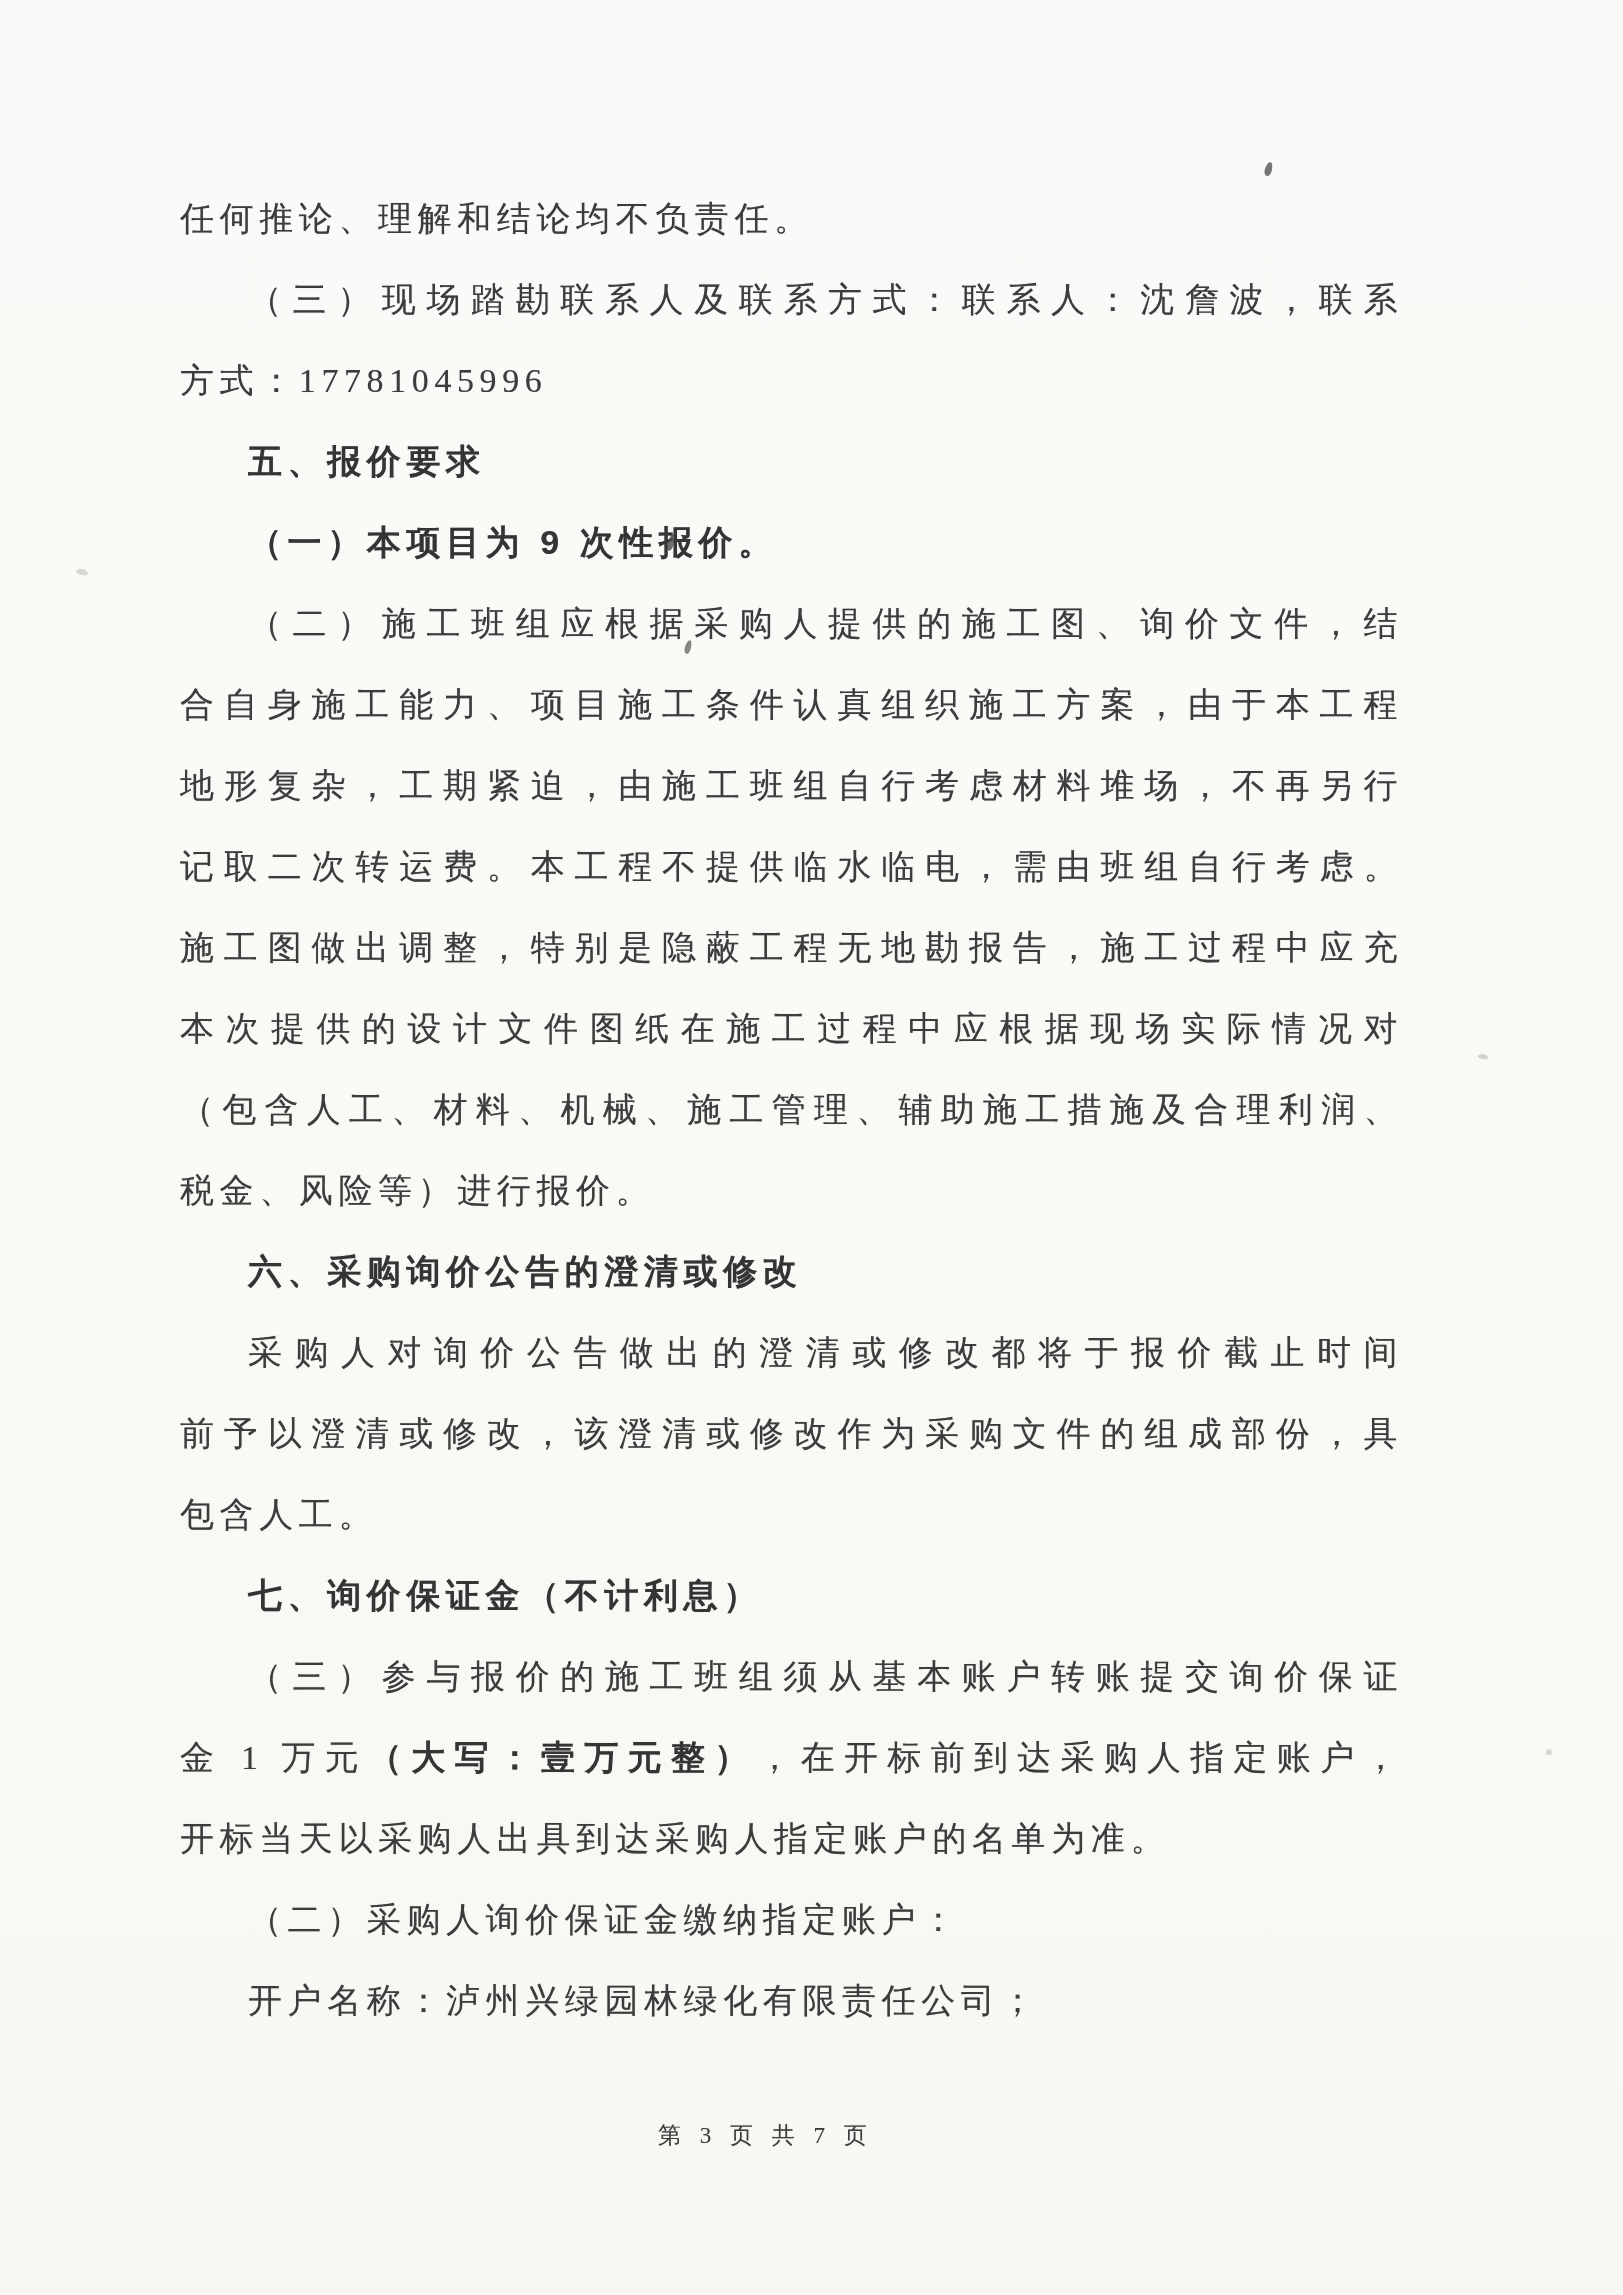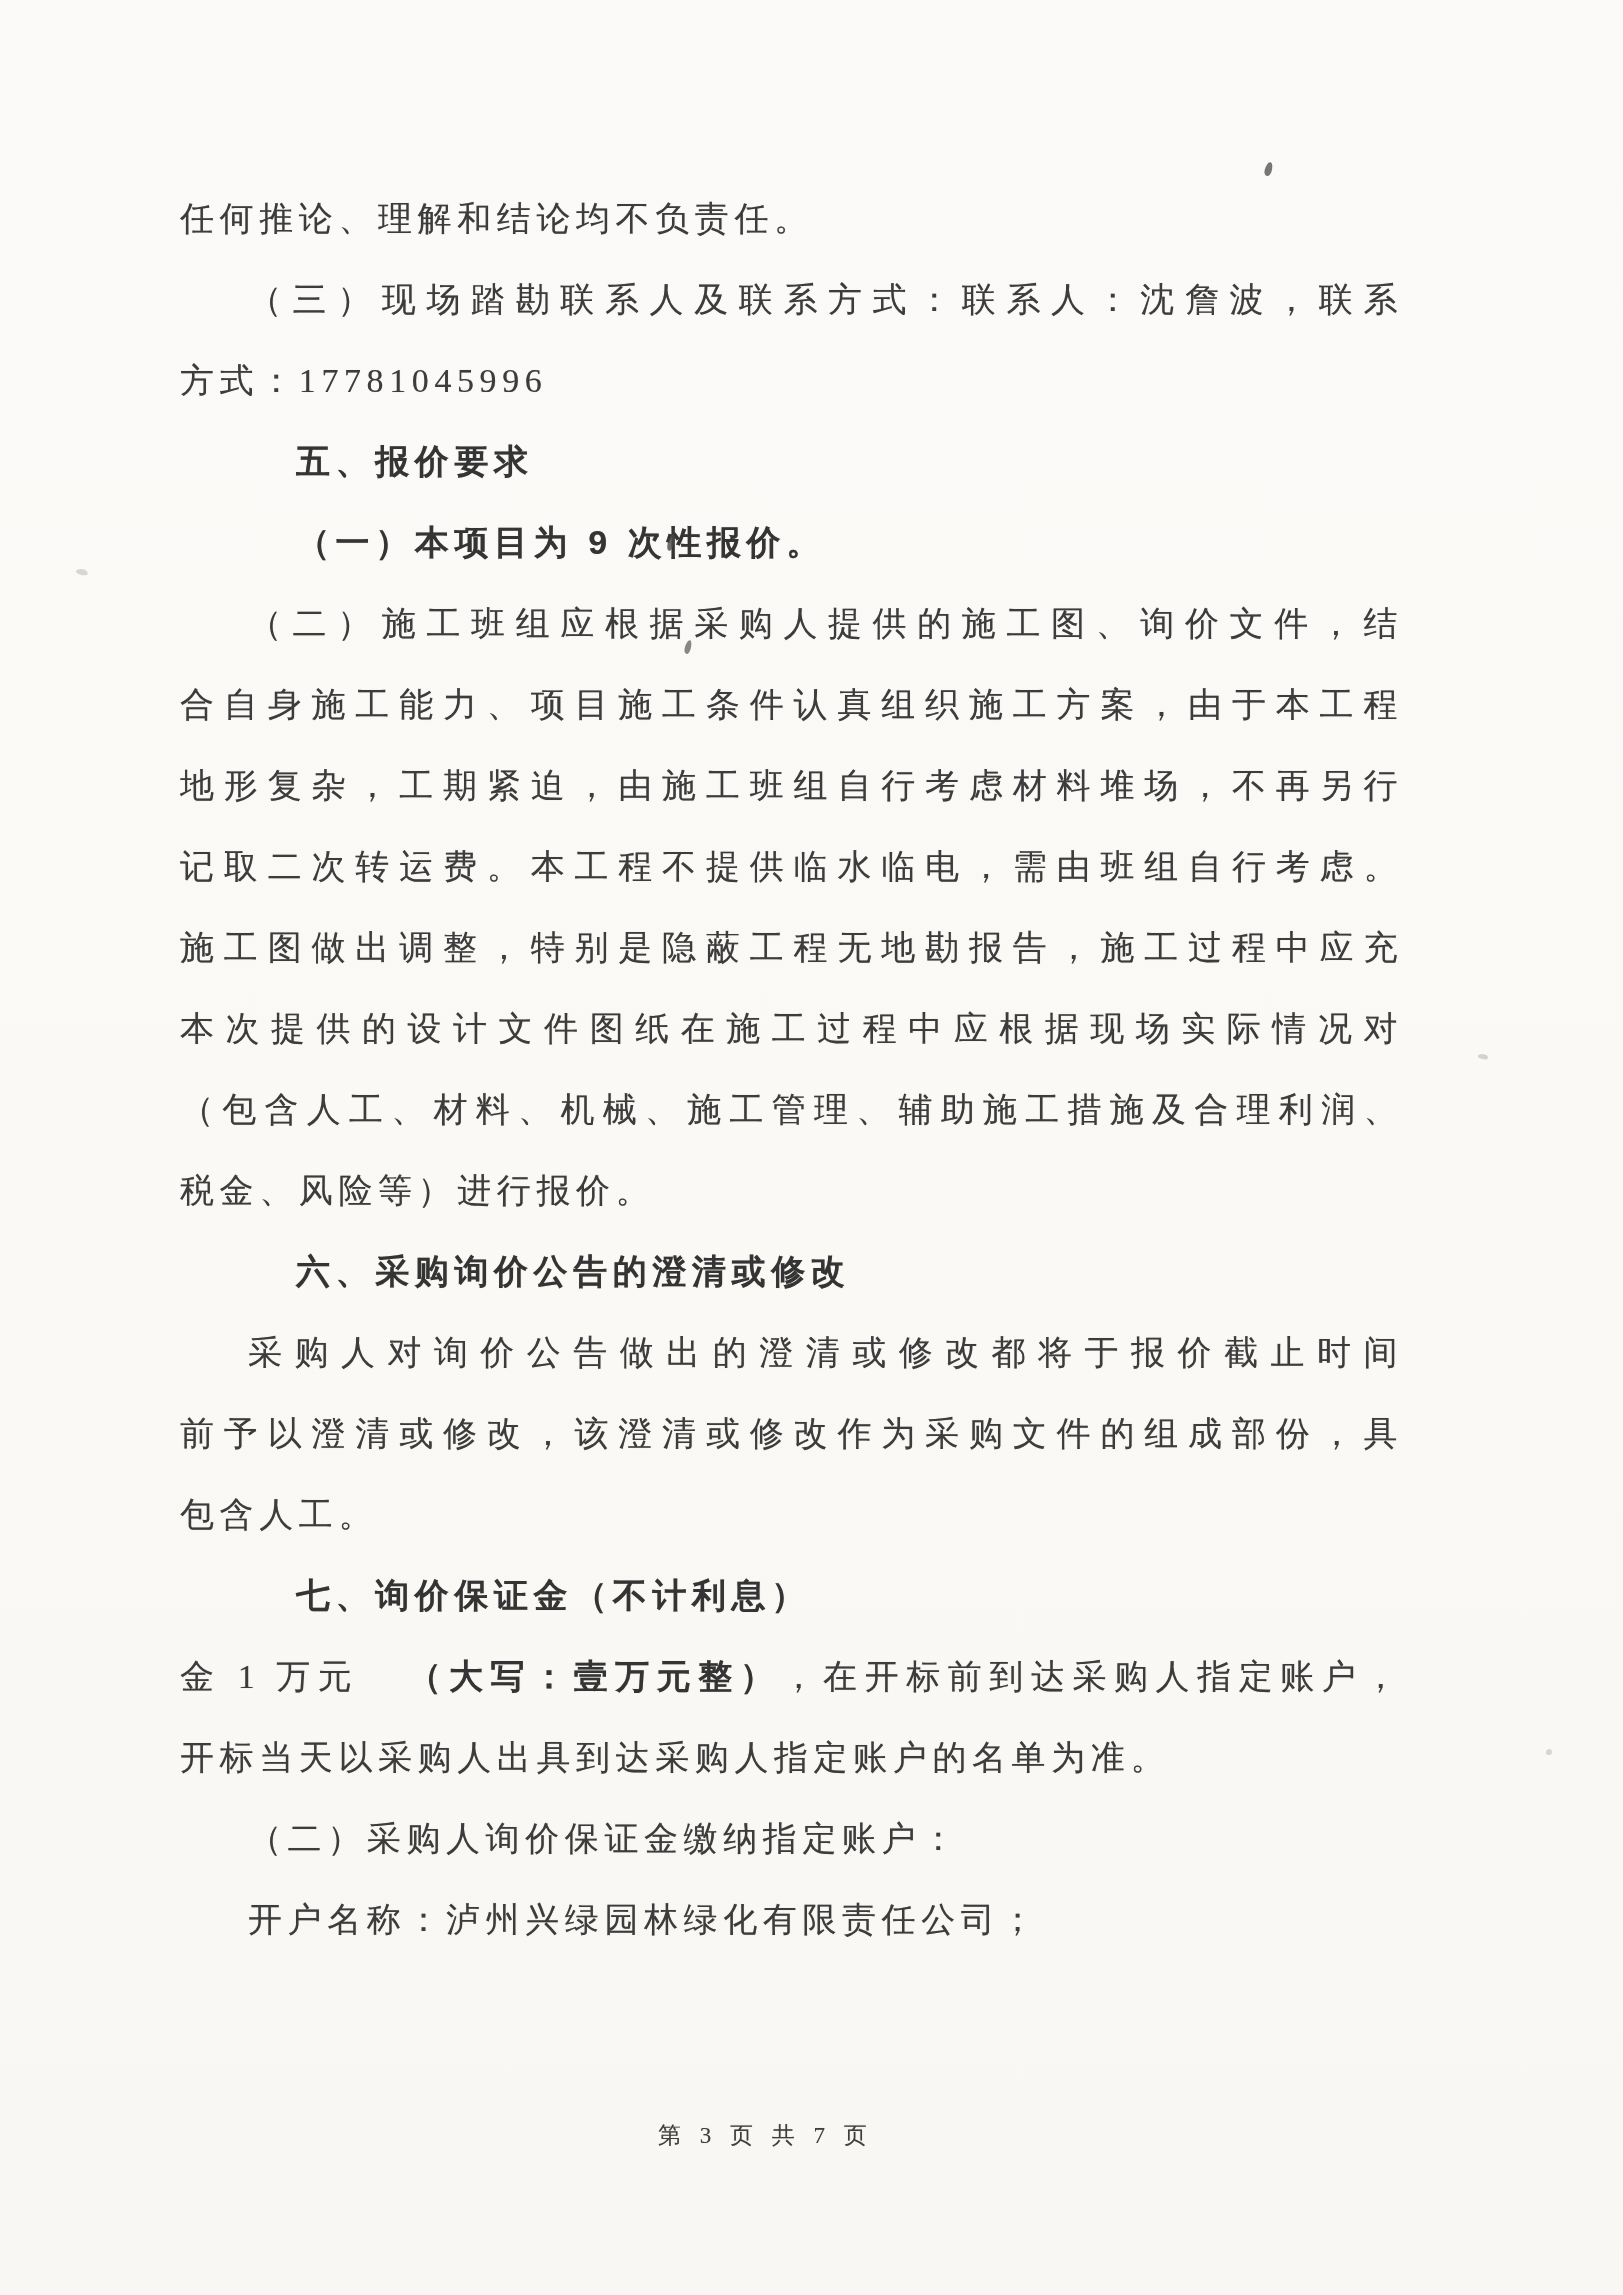--- a/index.html
+++ b/index.html
@@ -28,21 +28,20 @@
   .line.j{
     white-space:normal;
     text-align:justify;
     text-align-last:justify;
   }
   .line.ind{ text-indent:2em; }
   .b{
     font-weight:700;
     font-family:"Liberation Sans","DejaVu Sans",sans-serif;
     color:#343434;
-    margin-left:48px;
   }
   .footer{
     position:absolute;
     left:0;right:0;top:2115px;height:42px;
     line-height:42px;
     text-align:center;
     font-size:23px;
     letter-spacing:6.5px;
     color:#3e3e3e;
     transform:translateX(-46px);
@@ -71,20 +70,21 @@
       <div class="line j"><span>记取二次转运费。本工程不提供临水临电，需由班组自行考虑。</span></div>
       <div class="line j"><span>施工图做出调整，特别是隐蔽工程无地勘报告，施工过程中应充</span></div>
       <div class="line j"><span>本次提供的设计文件图纸在施工过程中应根据现场实际情况对</span></div>
       <div class="line j"><span>（包含人工、材料、机械、施工管理、辅助施工措施及合理利润、</span></div>
       <div class="line"><span>税金、风险等）进行报价。</span></div>
       <div class="line ind"><span class="b">六、采购询价公告的澄清或修改</span></div>
       <div class="line j ind"><span>采购人对询价公告做出的澄清或修改都将于报价截止时间</span></div>
       <div class="line j"><span>前予以澄清或修改，该澄清或修改作为采购文件的组成部份，具</span></div>
       <div class="line"><span>包含人工。</span></div>
       <div class="line ind"><span class="b">七、询价保证金（不计利息）</span></div>
+      <div class="line j ind"><span>（三）参与报价的施工班组须从基本账户转账提交询价保证</span></div>
       <div class="line j"><span>金 1 万元</span><span class="b">（大写：壹万元整）</span><span>，在开标前到达采购人指定账户，</span></div>
       <div class="line"><span>开标当天以采购人出具到达采购人指定账户的名单为准。</span></div>
       <div class="line ind"><span>（二）采购人询价保证金缴纳指定账户：</span></div>
       <div class="line ind"><span>开户名称：泸州兴绿园林绿化有限责任公司；</span></div>
     </div>
   <div class="footer">第 3 页 共 7 页</div>
   <div>
       <div class="speck" style="left: 1265px; top: 162px; width: 6.5px; height: 14.4px; opacity: 0.75;"></div>
       <div class="speck" style="left: 668px; top: 534px; width: 5.9px; height: 17px; opacity: 0.8;"></div>
       <div class="speck" style="left: 685px; top: 640px; width: 5.9px; height: 14.4px; opacity: 0.65;"></div>

